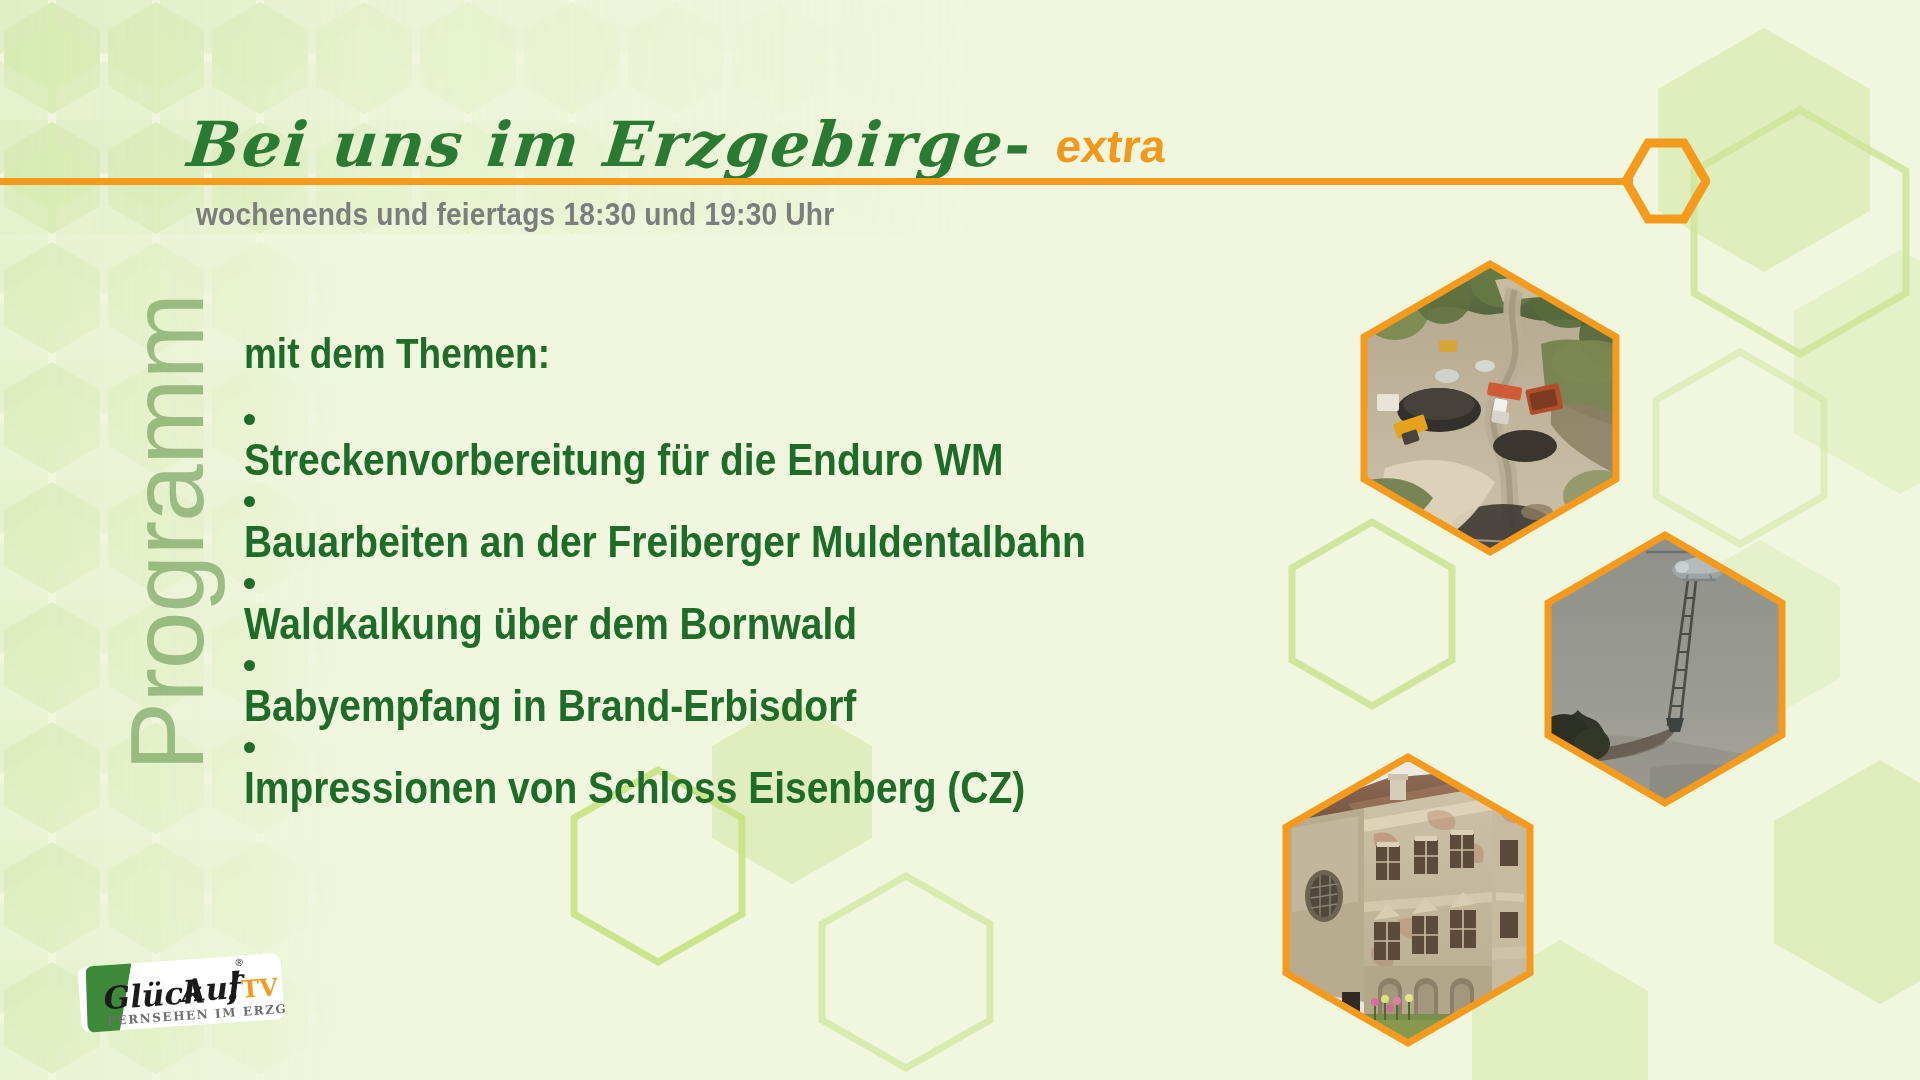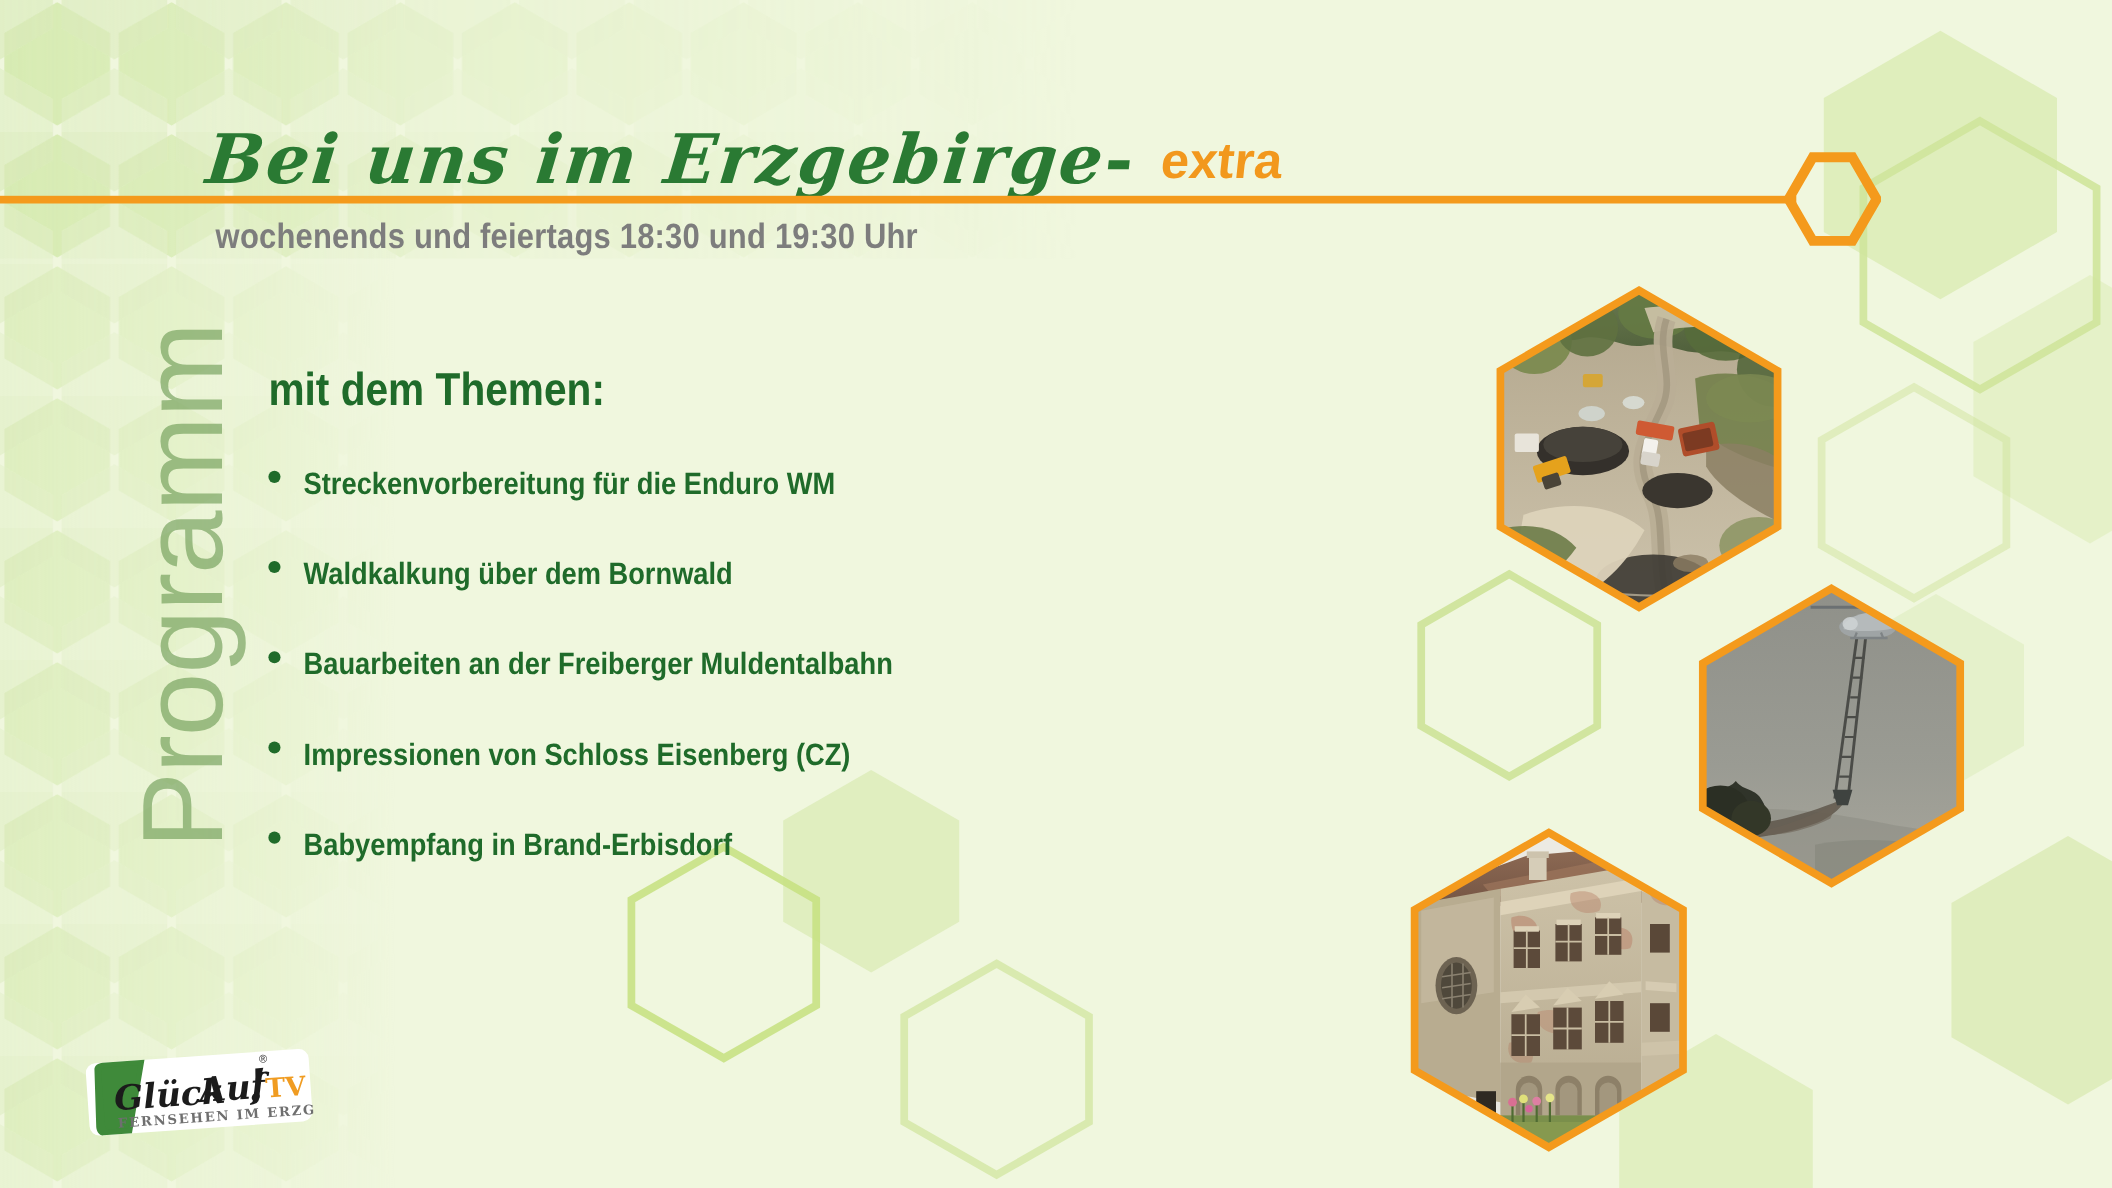--- a/index.html
+++ b/index.html
@@ -74,22 +74,23 @@
     font-family:"Liberation Sans Narrow","Liberation Sans", sans-serif;
     font-weight:700; font-size:42px; color:#1f6b2a;
     transform:scaleX(.88); transform-origin:left center;
     white-space:nowrap;
   }
   .topics{ position:absolute; left:244px; top:424px; }
   .topic{
     display:flex; align-items:baseline;
     height:82px;
     font-family:"Liberation Sans Narrow","Liberation Sans", sans-serif;
-    font-weight:700; font-size:28px; color:#1f6b2a;
+    font-weight:700; font-size:44px; color:#1f6b2a;
     white-space:nowrap;
+    flex-direction:column;
   }
   .topic .dot{
     display:inline-block; width:11px; height:11px;
     border-radius:50%; background:#1f6b2a;
     margin-right:21px; position:relative; top:-10px;
     flex:0 0 auto;
   }
   .topic .txt{
     display:inline-block;
     transform:scaleX(.885); transform-origin:left center;
@@ -183,33 +184,33 @@
 
   <div class="themen">mit dem Themen:</div>
 
   <div class="topics">
     <div class="topic">
       <span class="dot"></span>
       <span class="txt">Streckenvorbereitung für die Enduro WM</span>
     </div>
     <div class="topic">
       <span class="dot"></span>
+      <span class="txt">Bauarbeiten an der Freiberger Muldentalbahn</span>
+    </div>
+    <div class="topic">
+      <span class="dot"></span>
       <span class="txt">Waldkalkung über dem Bornwald</span>
     </div>
     <div class="topic">
       <span class="dot"></span>
-      <span class="txt">Bauarbeiten an der Freiberger Muldentalbahn</span>
+      <span class="txt">Babyempfang in Brand-Erbisdorf</span>
     </div>
     <div class="topic">
       <span class="dot"></span>
       <span class="txt">Impressionen von Schloss Eisenberg (CZ)</span>
-    </div>
-    <div class="topic">
-      <span class="dot"></span>
-      <span class="txt">Babyempfang in Brand-Erbisdorf</span>
     </div>
   </div>
 
   <div class="hexphoto" style="left:1355px; top:258px;">
     <svg width="270" height="300" viewBox="0 0 270 300">
       <defs>
         <clipPath id="hexclip1">
           <polygon points="135,6 261,79 261,221 135,294 9,221 9,79"></polygon>
         </clipPath>
         <linearGradient id="q_sky" x1="0" y1="0" x2="0.3" y2="1">

